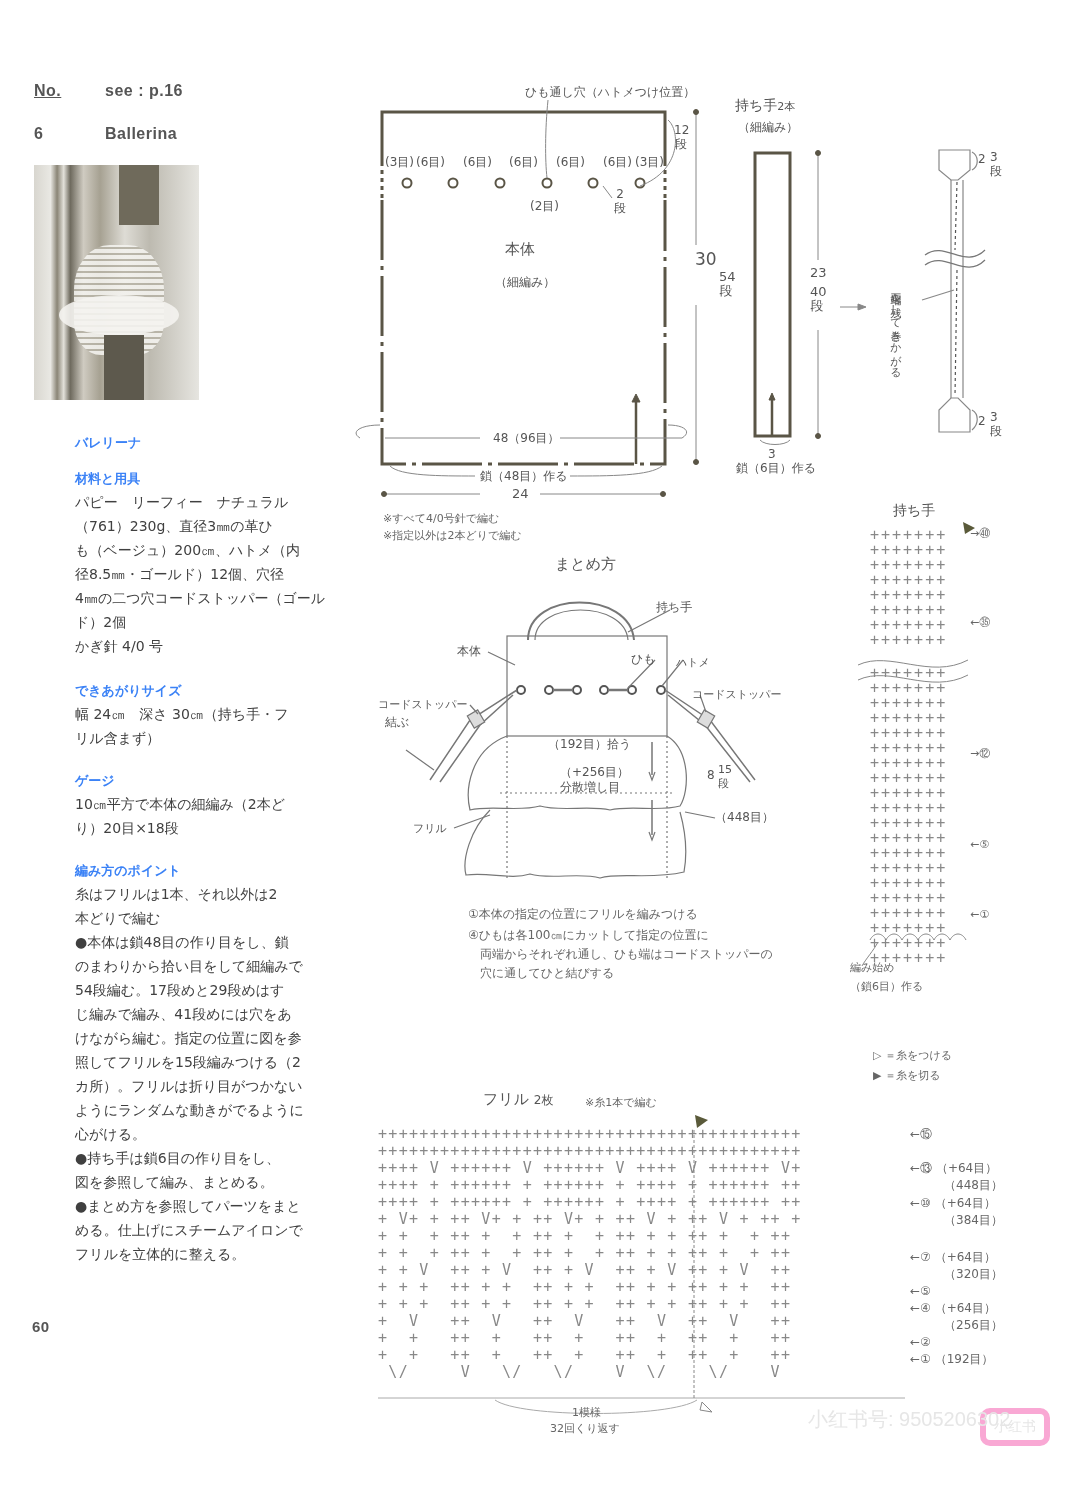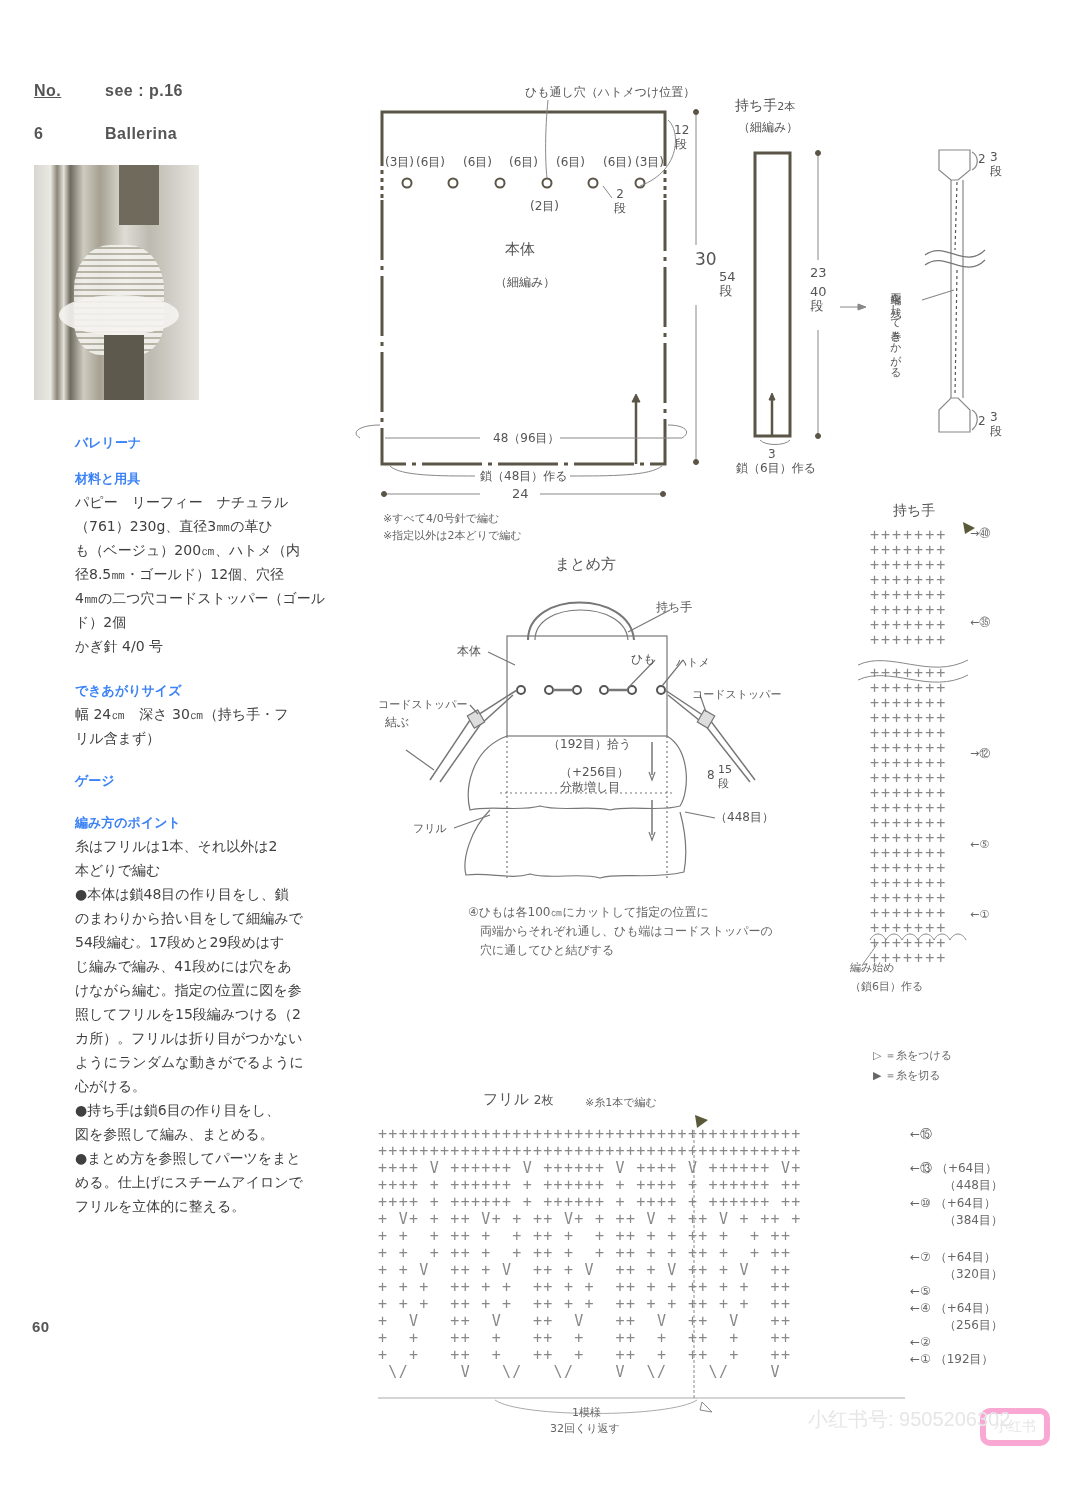--- a/index.html
+++ b/index.html
@@ -47,20 +47,24 @@
     <div>かぎ針 4/0 号</div>
   </div>
   <div style="height:22px"></div>
   <div class="h3">できあがりサイズ</div>
   <div class="txt">
     <div>幅 24㎝　深さ 30㎝（持ち手・フ</div>
     <div>リル含まず）</div>
   </div>
   <div style="height:20px"></div>
   <div class="h3">ゲージ</div>
+  <div class="txt">
+    <div>10㎝平方で本体の細編み（2本ど</div>
+    <div>り）20目×18段</div>
+  </div>
   <div style="height:20px"></div>
   <div class="h3">編み方のポイント</div>
   <div class="txt">
     <div>糸はフリルは1本、それ以外は2</div>
     <div>本どりで編む</div>
     <div>●本体は鎖48目の作り目をし、鎖</div>
     <div>のまわりから拾い目をして細編みで</div>
     <div>54段編む。17段めと29段めはす</div>
     <div>じ編みで編み、41段めには穴をあ</div>
     <div>けながら編む。指定の位置に図を参</div>
@@ -275,20 +279,21 @@
 <div class="abs dia-label" style="left:692px;top:688px;font-size:11px;">コードストッパー</div>
 <div class="abs dia-label" style="left:385px;top:715px;">結ぶ</div>
 <div class="abs dia-label" style="left:413px;top:822px;font-size:11px;">フリル</div>
 <div class="abs dia-label" style="left:548px;top:737px;">（192目）拾う</div>
 <div class="abs dia-label" style="left:560px;top:765px;">（+256目）</div>
 <div class="abs dia-label" style="left:560px;top:780px;">分散増し目</div>
 <div class="abs dia-label" style="left:707px;top:768px;">8</div>
 <div class="abs dia-label" style="left:718px;top:763px;width:16px;white-space:normal;font-size:11px;">15段</div>
 <div class="abs dia-label" style="left:715px;top:810px;">（448目）</div>
 <div class="abs small" style="left:468px;top:903px;line-height:23px;font-size:12px;">
+  <div>①本体の指定の位置にフリルを編みつける</div>
   <div style="line-height:19px">④ひもは各100㎝にカットして指定の位置に</div>
   <div style="line-height:19px">　両端からそれぞれ通し、ひも端はコードストッパーの</div>
   <div style="line-height:19px">　穴に通してひと結びする</div>
 </div>
 
 <div class="abs" style="left:893px;top:502px;font-size:14px;color:#555;">持ち手</div>
 <div class="abs small" style="left:970px;top:527px;">→<span>㊵</span></div>
 <div class="abs small" style="left:970px;top:616px;">←<span>㉟</span></div>
 <div class="abs small" style="left:970px;top:746px;">→<span>⑫</span></div>
 <div class="abs small" style="left:970px;top:838px;">←<span>⑤</span></div>

